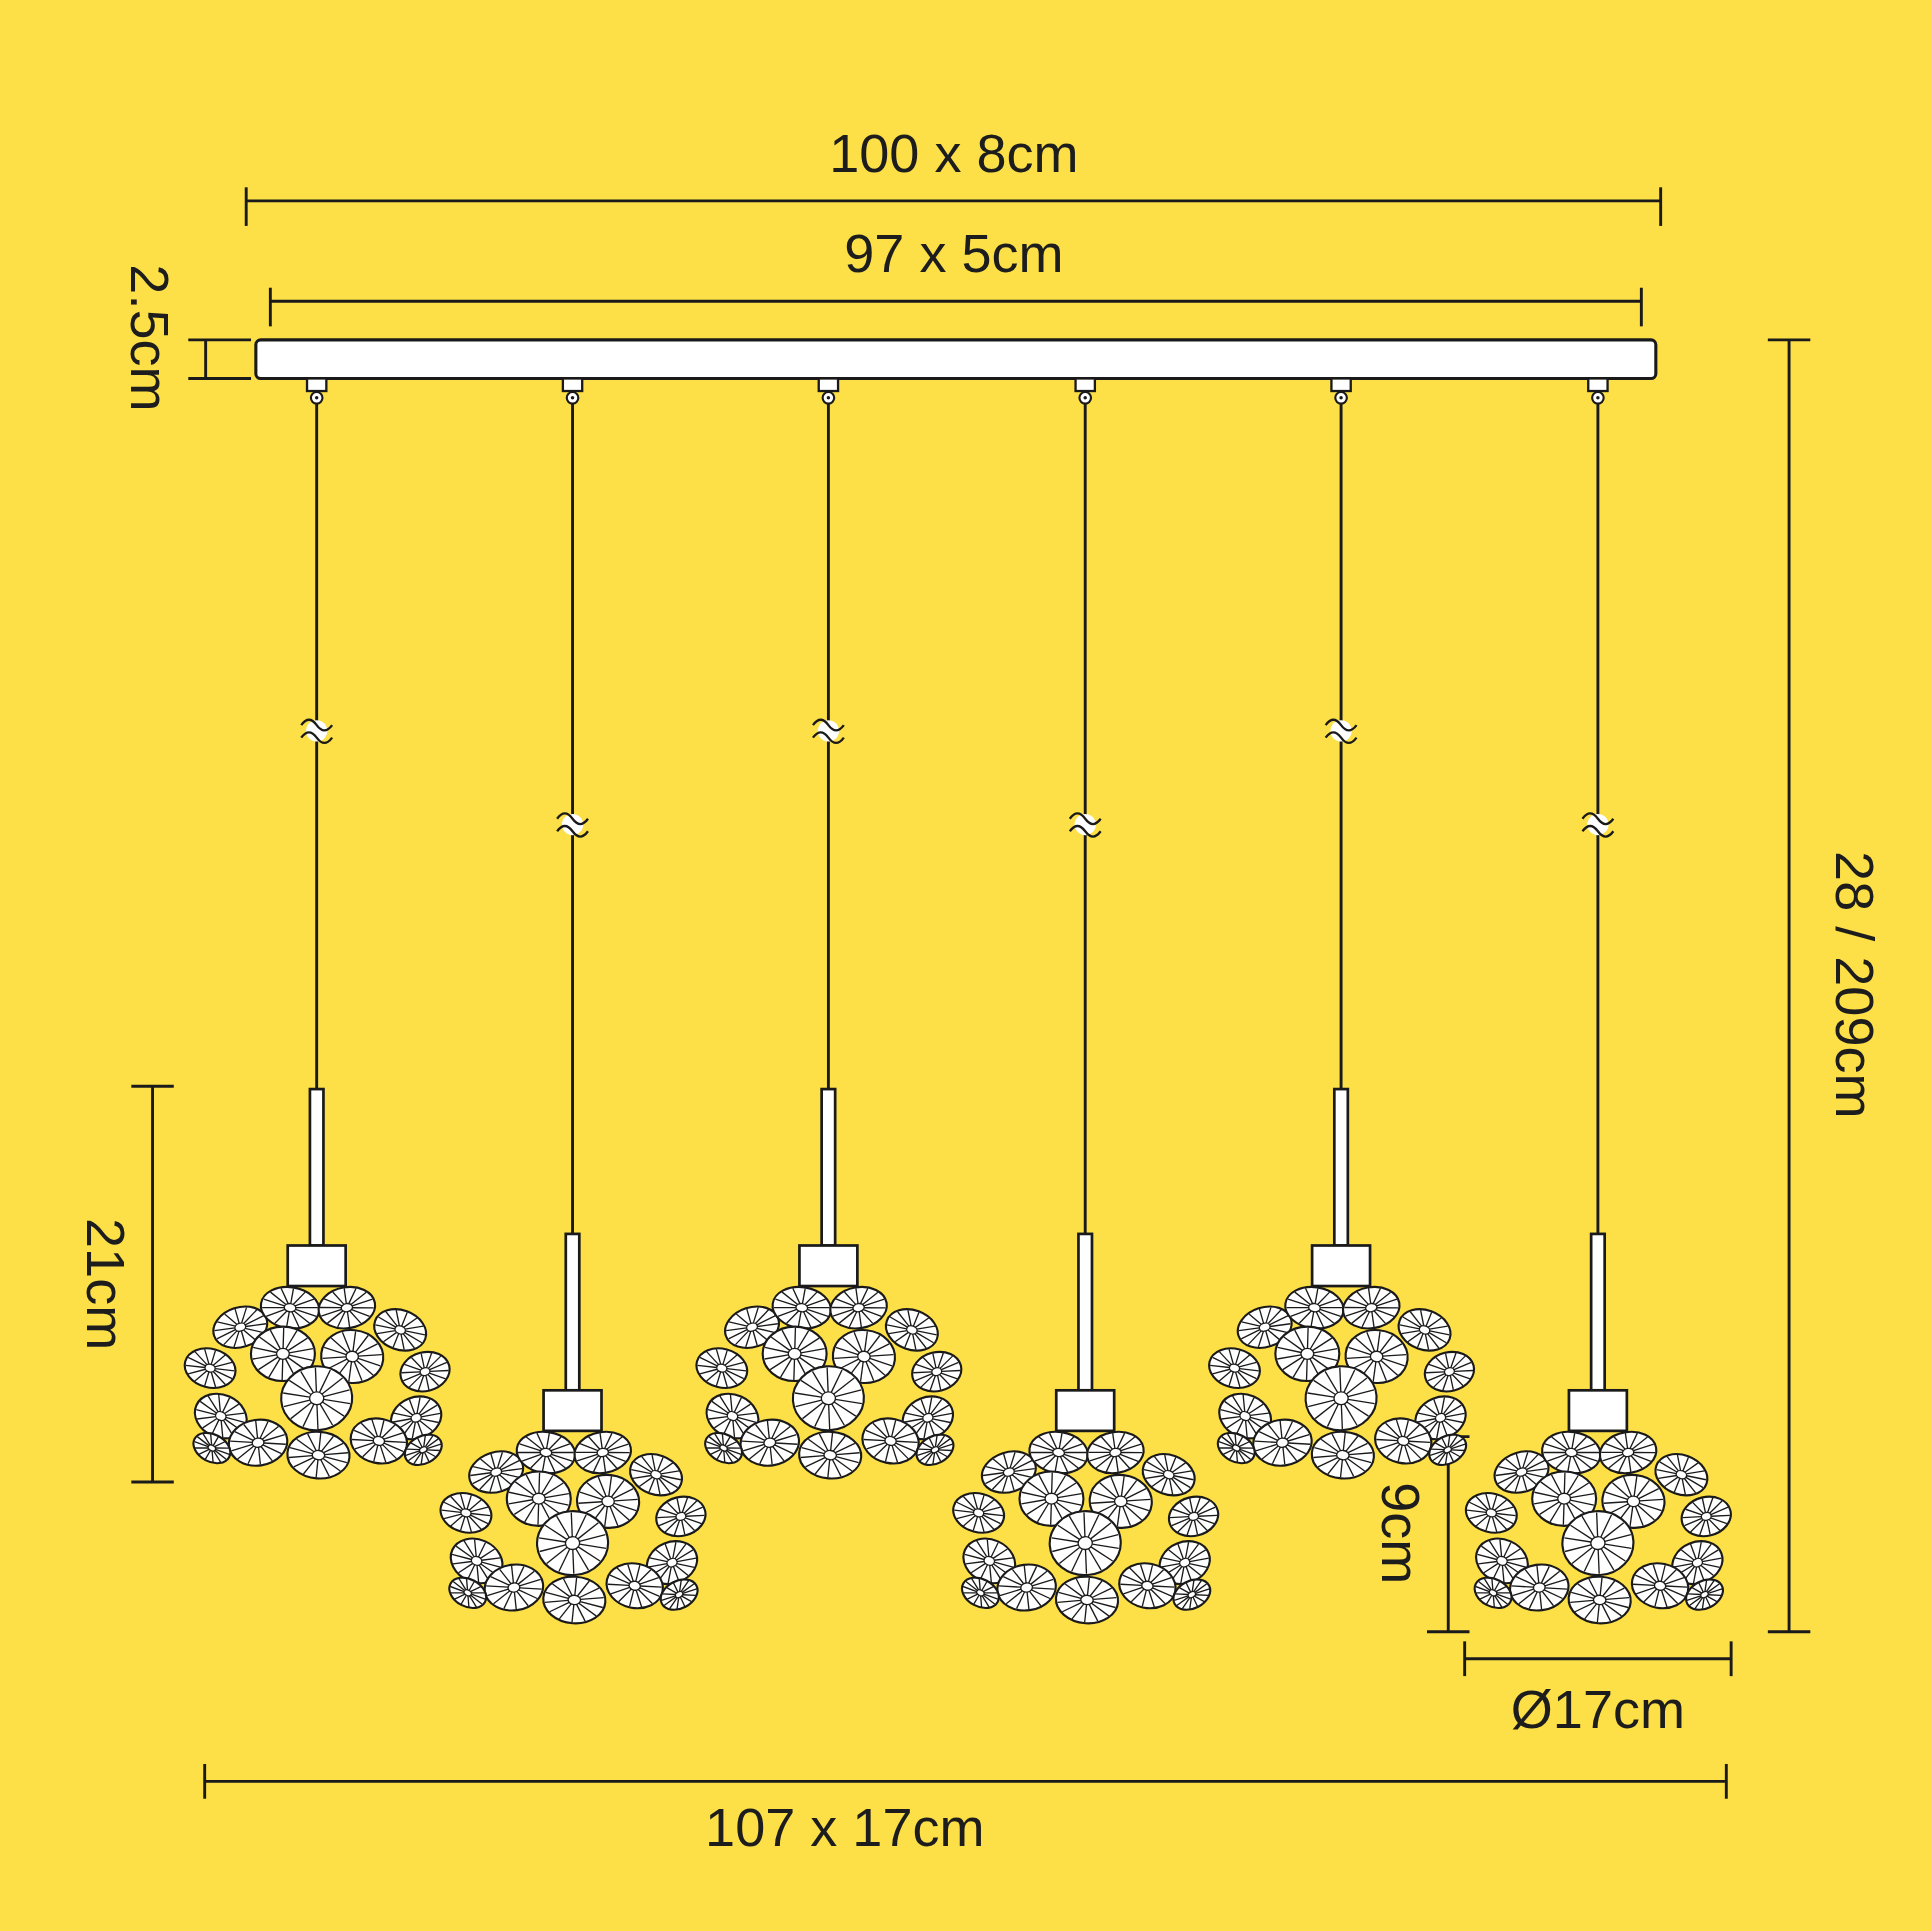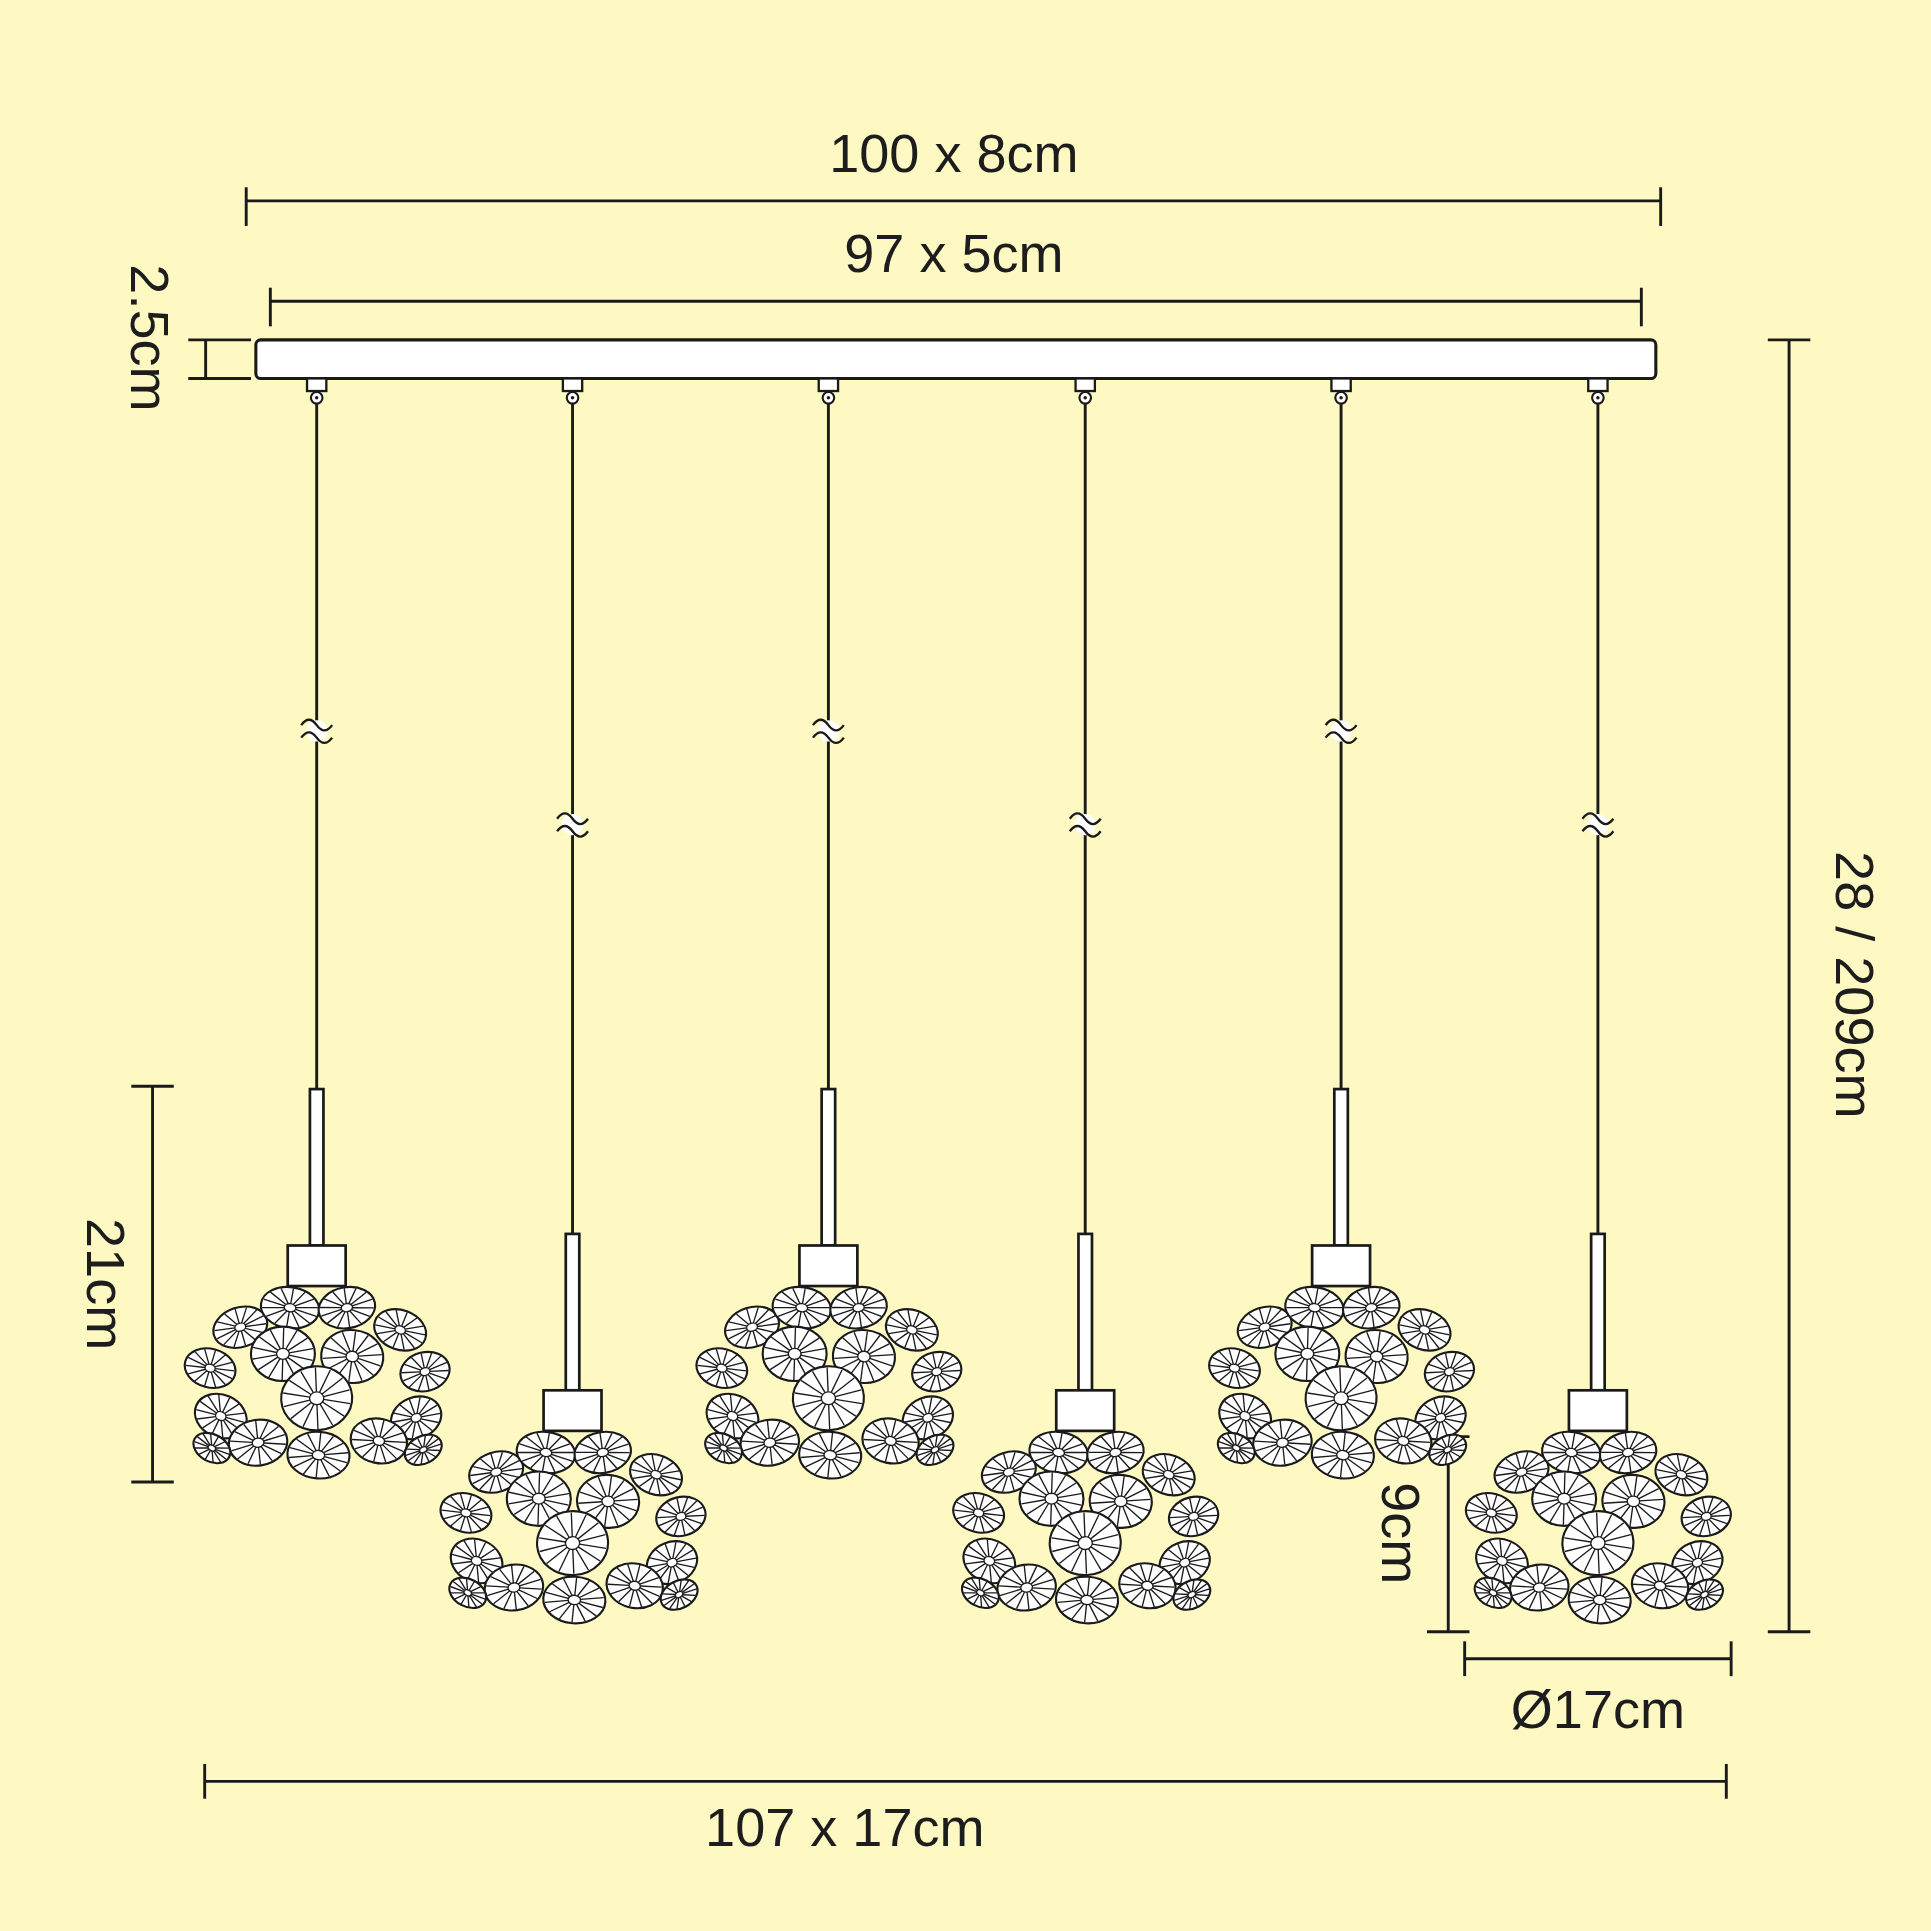--- a/index.html
+++ b/index.html
@@ -1,16 +1,16 @@
 <!DOCTYPE html>
 <html><head>
 <meta charset="utf-8">
 <style>
   html,body{margin:0;padding:0;background:#ffffff;}
-  #canvas{position:relative;width:1931px;height:1931px;background:#fef9c3;overflow:hidden;text-align:right;}
+  #canvas{position:relative;width:1931px;height:1931px;background:#fde047;overflow:hidden;text-align:right;}
   svg{display:block;}
   text{font-family:"Liberation Sans","DejaVu Sans",sans-serif;font-size:56px;fill:#1d1d1d;}
 </style>
 </head>
 <body>
 
 <div id="canvas">
 <svg width="1931" height="1931" viewBox="0 0 2000 2000">
 
   <g stroke="#1a1a1a" stroke-width="3">

